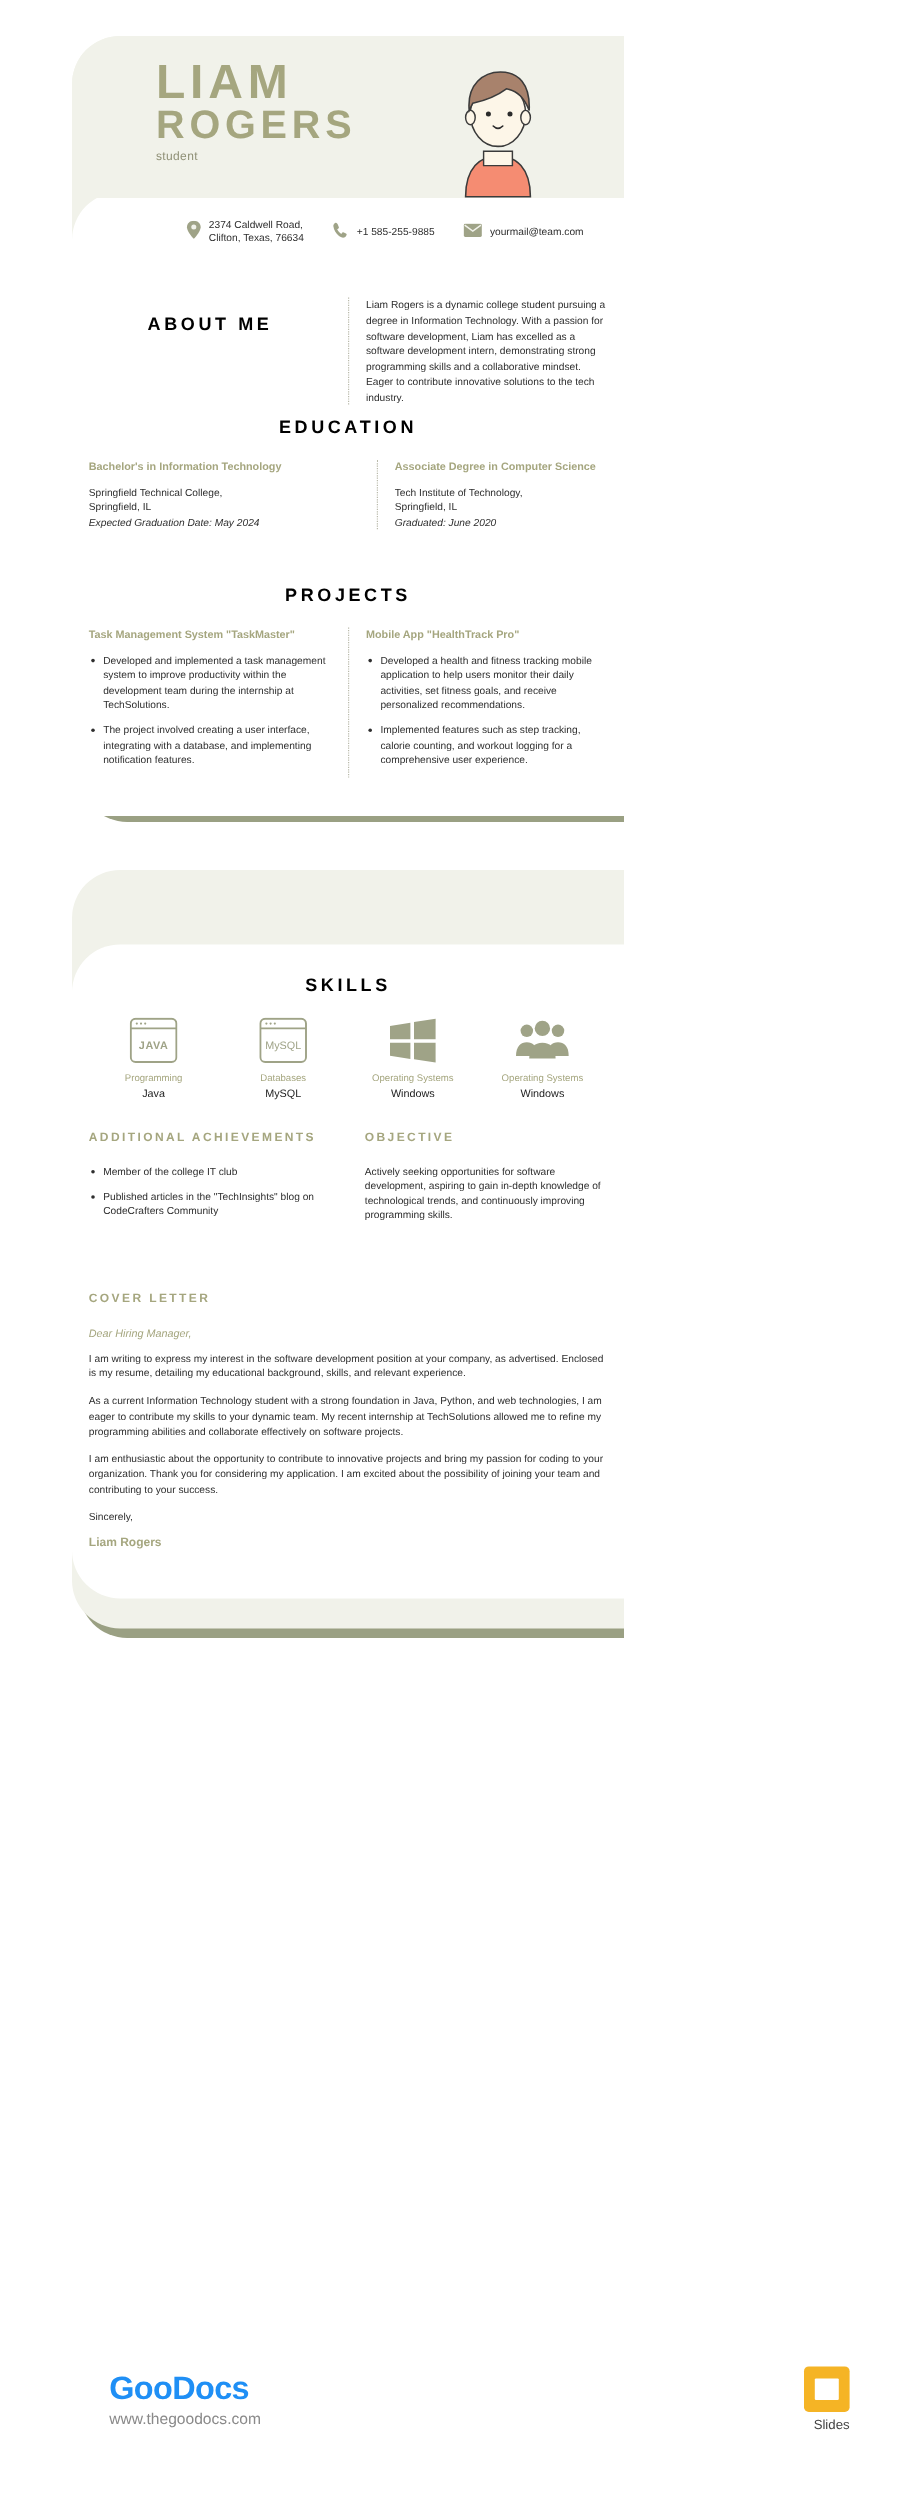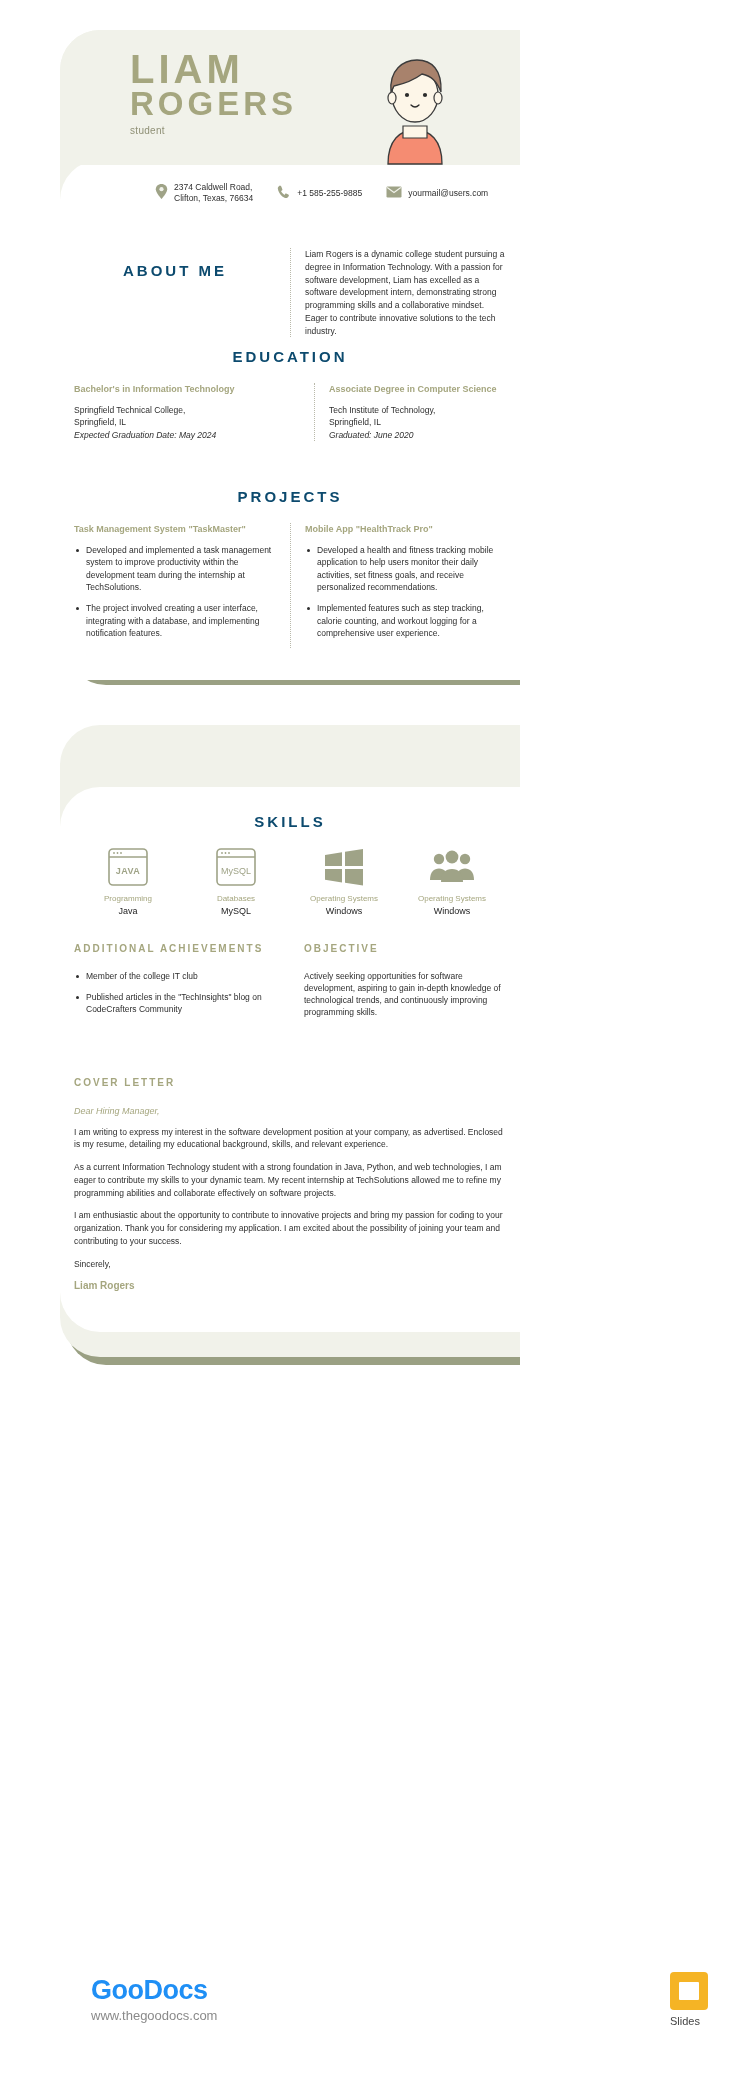--- a/index.html
+++ b/index.html
@@ -84,21 +84,21 @@
   .ci-2 { margin-left:24px; }
   .ci-3 { margin-left:24px; }
   .contact-text { line-height:1.35; }
 
   
   .section { position:absolute; left:20px; width:460px; }
   .sec-title {
     text-align:center;
     font-size:15px;
     font-weight:bold;
-    color:#0c4a6e;
+    color:#000000;
     letter-spacing:3px;
   }
   .sec-title-left {
     text-align:left;
     font-size:10px;
     font-weight:bold;
     color:#a5a67f;
     letter-spacing:2px;
     line-height:1.25;
   }
@@ -179,21 +179,21 @@
   }
   .cover-sign {
     font-size:10px; color:#a5a67f; font-weight:bold; margin-top:10px;
   }
 
   
   .footer { position:absolute; left:16px; top:1960px; width:750px; height:130px; }
   .brand { position:absolute; left:75px; top:15px; }
   .brand-name { font-size:27px; font-weight:bold; color:#1f8ff5; letter-spacing:-0.5px; }
   .brand-url { font-size:13px; color:#8a8a8a; margin-top:2px; }
-  .slides-chip { position:absolute; left:635px; top:12px; text-align:left;padding-left:19px; }
+  .slides-chip { position:absolute; left:635px; top:12px; text-align:right;padding-left:19px; }
   .slides-box {
     width:38px; height:38px; background:#f5b425; border-radius:4px;
     margin:0 auto; position:relative;
   }
   .slides-box:after {
     content:""; position:absolute; left:9px; top:10px;
     width:20px; height:18px; background:#ffffff; border-radius:1px;
   }
   .slides-label { font-size:11px; color:#444; margin-top:5px; }
 </style>
@@ -247,21 +247,21 @@
       </span>
       <span class="contact-text">+1 585-255-9885</span>
     </div>
     <div class="contact-item ci-3">
       <span class="ci">
         <svg width="16" height="12" viewBox="0 0 16 12">
             <rect x="0.5" y="0.5" width="15" height="11" rx="1.2" fill="#9fa387"></rect>
             <path d="M1.2 1.6 L8 6.6 L14.8 1.6" fill="none" stroke="#f1f2ea" stroke-width="1.2"></path>
           </svg>
       </span>
-      <span class="contact-text">yourmail@users.com</span>
+      <span class="contact-text">yourmail@team.com</span>
     </div>
   </div>
 
   <div class="section" style="top:218px;">
     <div class="two-col">
       <div class="col" style="padding-top:14px;">
         <div class="sec-title">ABOUT ME</div>
       </div>
       <div class="col col-divider">
         <div class="about-text">Liam Rogers is a dynamic college student pursuing a degree in Information Technology. With a passion for software development, Liam has excelled as a software development intern, demonstrating strong programming skills and a collaborative mindset. Eager to contribute innovative solutions to the tech industry.</div>

